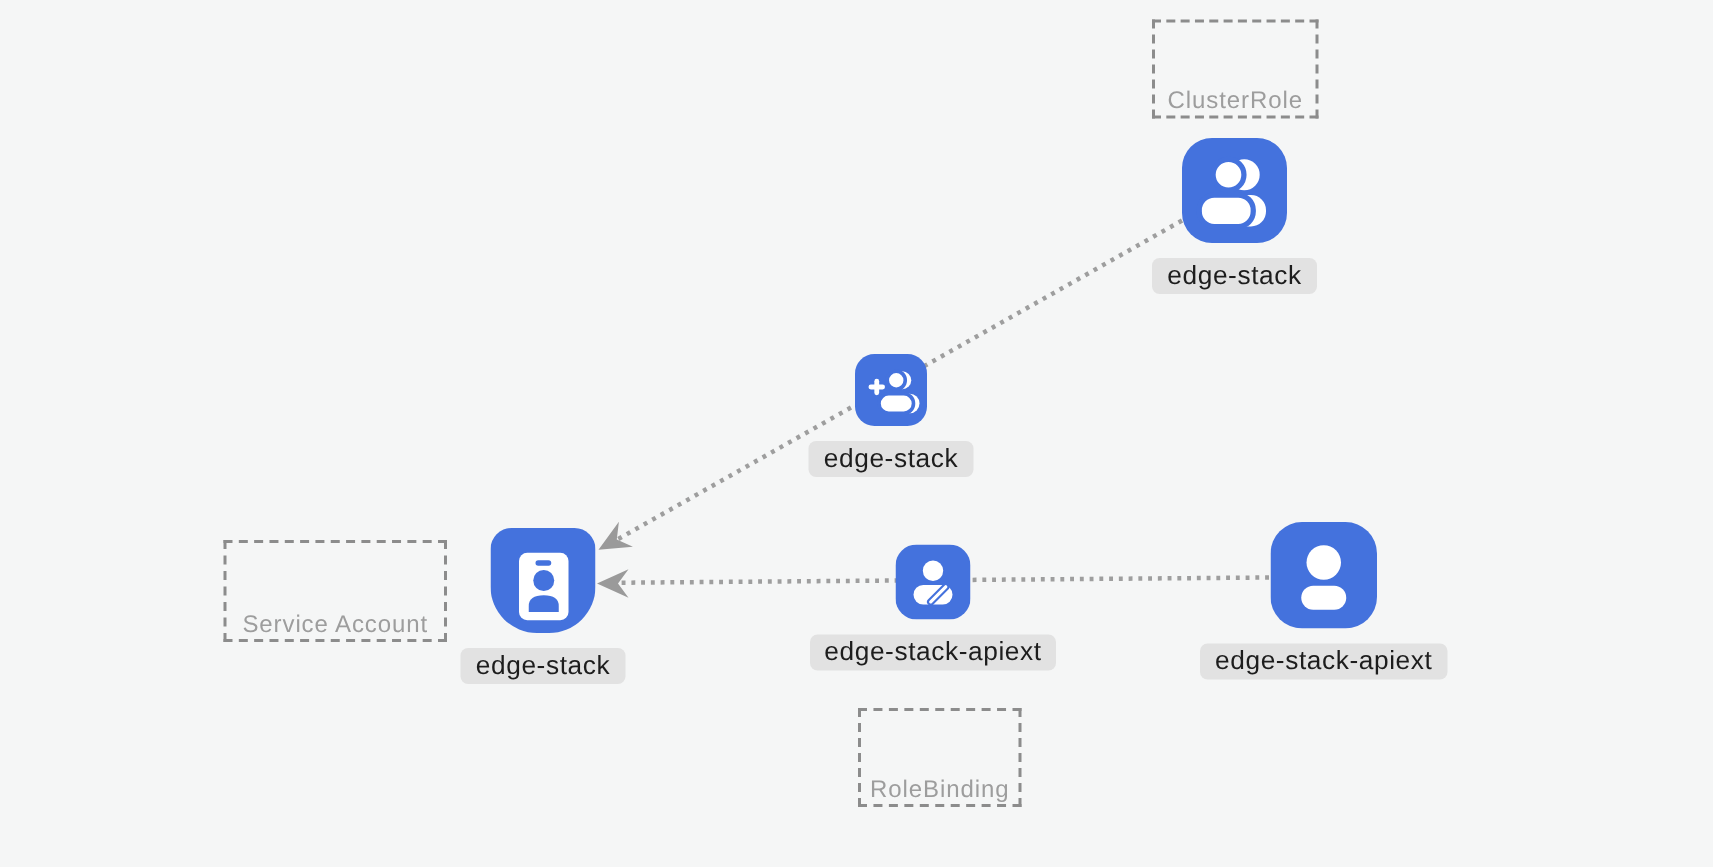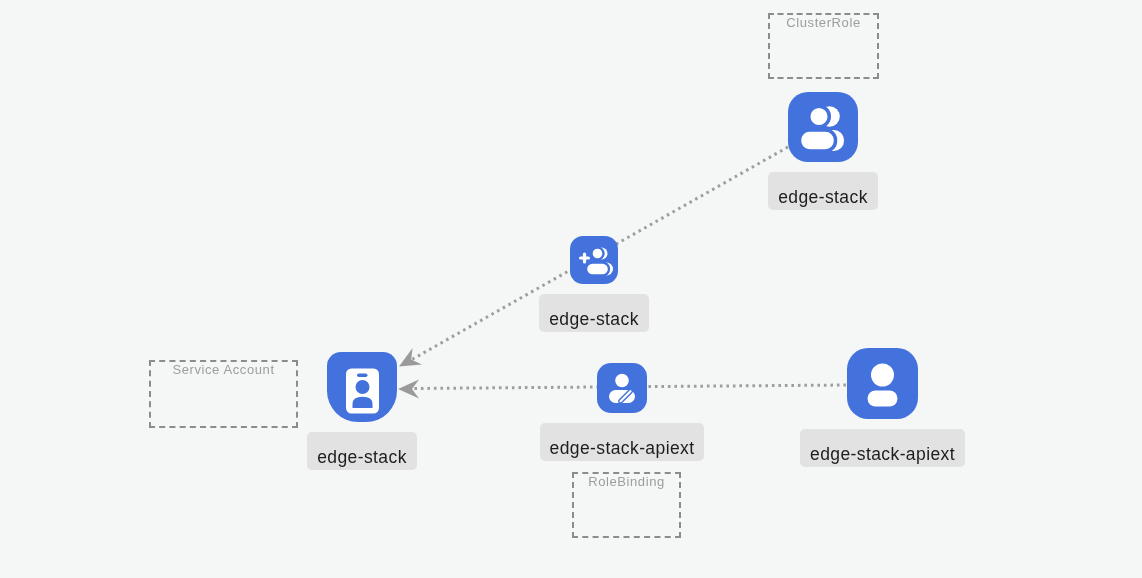--- a/index.html
+++ b/index.html
@@ -10,37 +10,37 @@
     font-family:"Liberation Sans", sans-serif;
     overflow:hidden;
   }
   .edge-layer{position:absolute;left:0;top:0;z-index:1;}
   .dotline{fill:none;stroke:var(--line,#9e9e9e);stroke-width:3;stroke-dasharray:2.6 3.9;}
   .arrowhead{fill:var(--arrow,#9a9a9a);stroke:none;}
 
   .dashed-box{
     position:absolute;z-index:1;
     border:2px dashed var(--box-border,#8c8c8c);
-    display:flex;align-items:flex-start;justify-content:center;
+    display:flex;align-items:flex-end;justify-content:center;
     color:var(--box-text,#9d9d9d);
-    font-size:13px;letter-spacing:.6px;white-space:nowrap;
+    font-size:16px;letter-spacing:.6px;white-space:nowrap;
     box-sizing:border-box;
   }
 
   .node{
     position:absolute;z-index:2;
     display:flex;flex-direction:column;align-items:center;
   }
   .node svg{display:block;flex:0 0 auto;}
   .pill{
     margin-top:10px;
     background:var(--label-bg,#e2e2e2);
     color:var(--label-text,#1d1d1d);
     border-radius:5px;
-    padding:16px 10px 3px 10px;
+    padding:2px 10px 3px 10px;
     font-size:17.5px;letter-spacing:.4px;
     white-space:nowrap;line-height:1.1;
   }
 </style>
 </head>
 <body>
 
 <div class="canvas">
 
   <svg class="edge-layer" width="1142" height="578" viewBox="0 0 1142 578">

